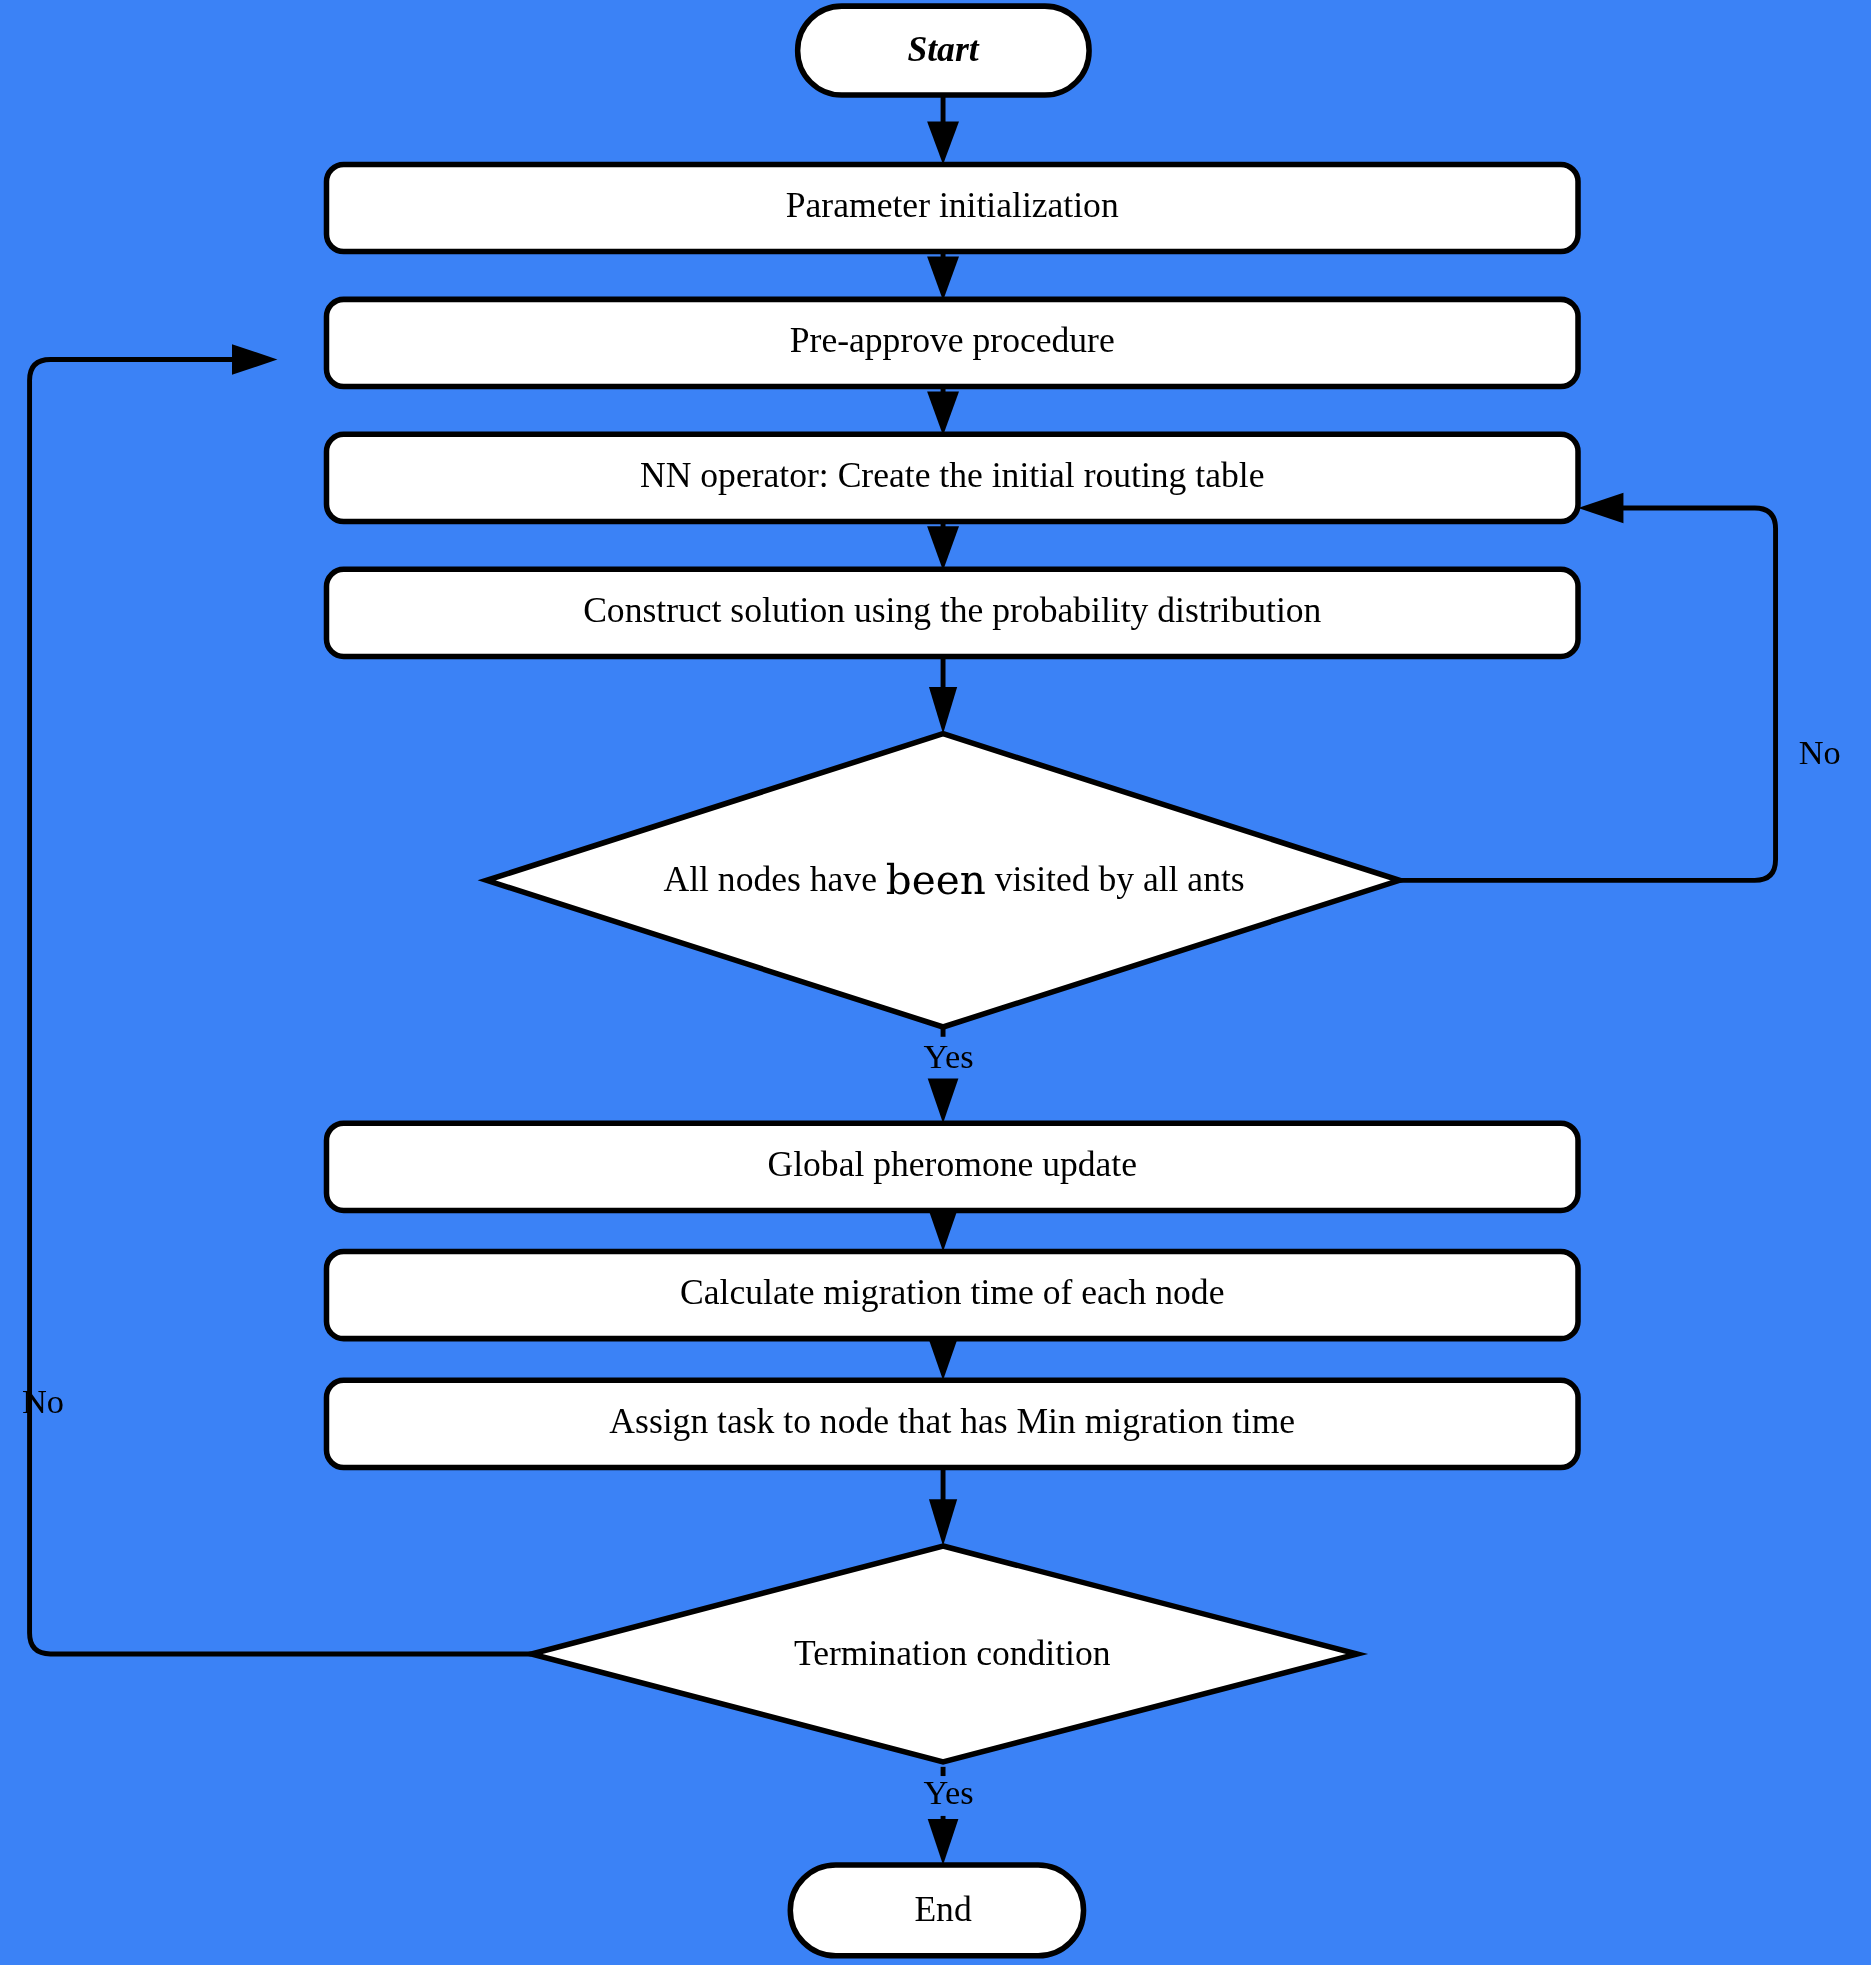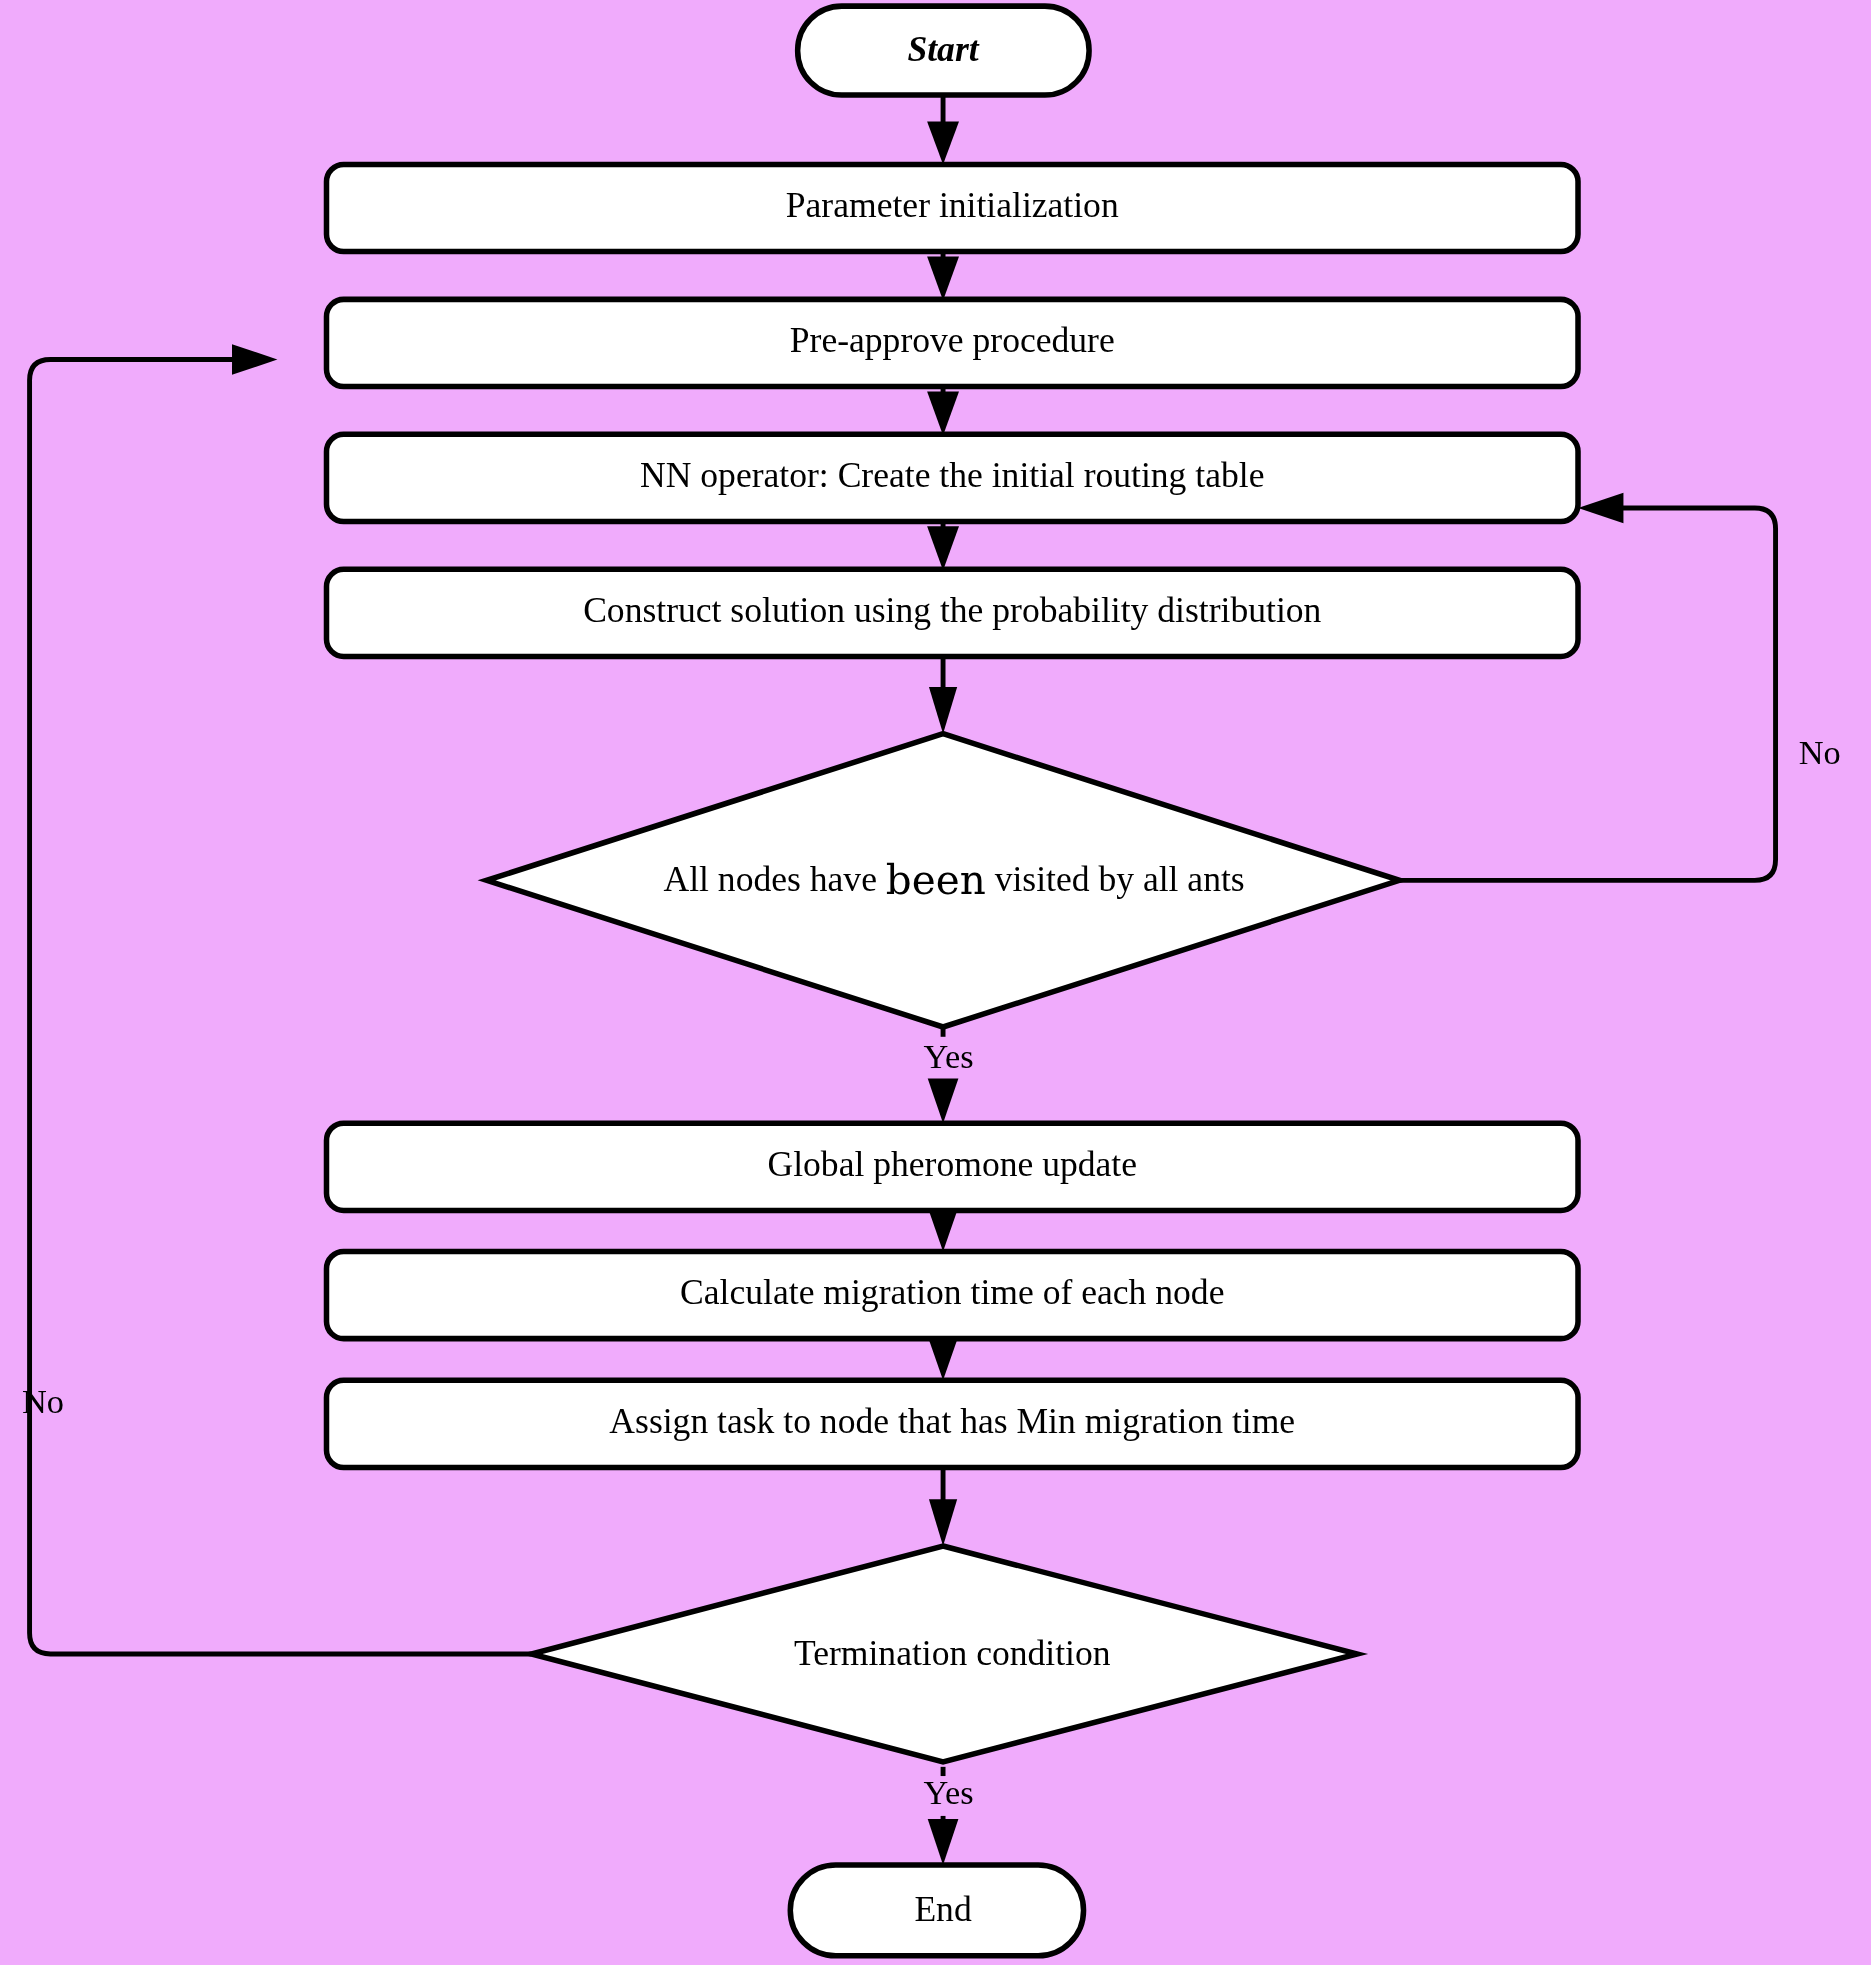--- a/index.html
+++ b/index.html
@@ -11,21 +11,21 @@
   body {
     width: 1872px;
     height: 1965px;
     font-family: "Liberation Serif", "DejaVu Serif", serif;
     overflow: hidden;
   }
   #flowchart-root {
     position: relative;
     width: 1872px;
     height: 1965px;
-    background: #f0abfc;
+    background: #3b82f6;
   }
   svg.diagram-canvas {
     position: absolute;
     top: 0;
     left: 0;
     width: 1872px;
     height: 1965px;
     display: block;
   }
   .node-shape {

